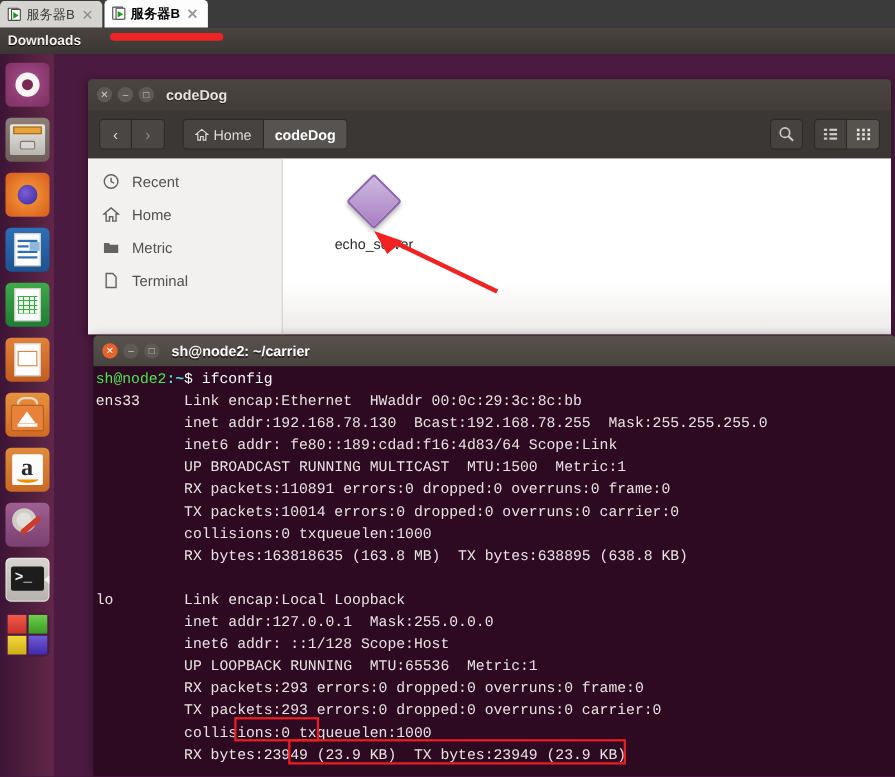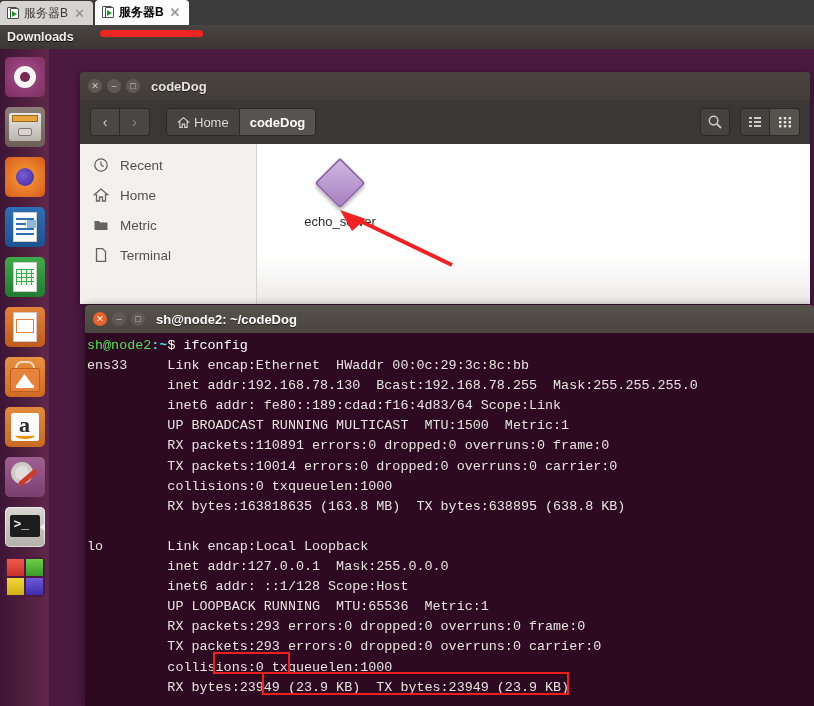--- a/index.html
+++ b/index.html
@@ -484,21 +484,21 @@
   <div class="term-title">
     <span class="wb orange">
         <span>✕</span>
       </span>
     <span class="wb grey">
         <span>–</span>
       </span>
     <span class="wb grey">
         <span>□</span>
       </span>
-    <span class="term-name">sh@node2: ~/codeDog</span>
+    <span class="term-name">sh@node2: ~/carrier</span>
   </div>
   <div class="term-body" id="term-body"><div><span class="g">sh@node2</span><span class="c">:~</span><span class="w">$ </span><span class="w">ifconfig</span></div><div>ens33     Link encap:Ethernet  HWaddr 00:0c:29:3c:8c:bb</div><div>          inet addr:192.168.78.130  Bcast:192.168.78.255  Mask:255.255.255.0</div><div>          inet6 addr: fe80::189:cdad:f16:4d83/64 Scope:Link</div><div>          UP BROADCAST RUNNING MULTICAST  MTU:1500  Metric:1</div><div>          RX packets:110891 errors:0 dropped:0 overruns:0 frame:0</div><div>          TX packets:10014 errors:0 dropped:0 overruns:0 carrier:0</div><div>          collisions:0 txqueuelen:1000</div><div>          RX bytes:163818635 (163.8 MB)  TX bytes:638895 (638.8 KB)</div><div>&nbsp;</div><div>lo        Link encap:Local Loopback</div><div>          inet addr:127.0.0.1  Mask:255.0.0.0</div><div>          inet6 addr: ::1/128 Scope:Host</div><div>          UP LOOPBACK RUNNING  MTU:65536  Metric:1</div><div>          RX packets:293 errors:0 dropped:0 overruns:0 frame:0</div><div>          TX packets:293 errors:0 dropped:0 overruns:0 carrier:0</div><div>          collisions:0 txqueuelen:1000</div><div>          RX bytes:23949 (23.9 KB)  TX bytes:23949 (23.9 KB)</div><div>&nbsp;</div></div>
 </div>
 
 <svg class="arrow" style="left:330px;top:205px;width:140px;height:70px">
   <path d="M122 60 L22 12" stroke="#f22222" stroke-width="4" fill="none"></path>
   <path d="M10 5 L36 14 L22 26 Z" fill="#f22222"></path>
 </svg>
 
 <div class="ann abox" style="left:213px;top:652px;width:77px;height:22px"></div>

